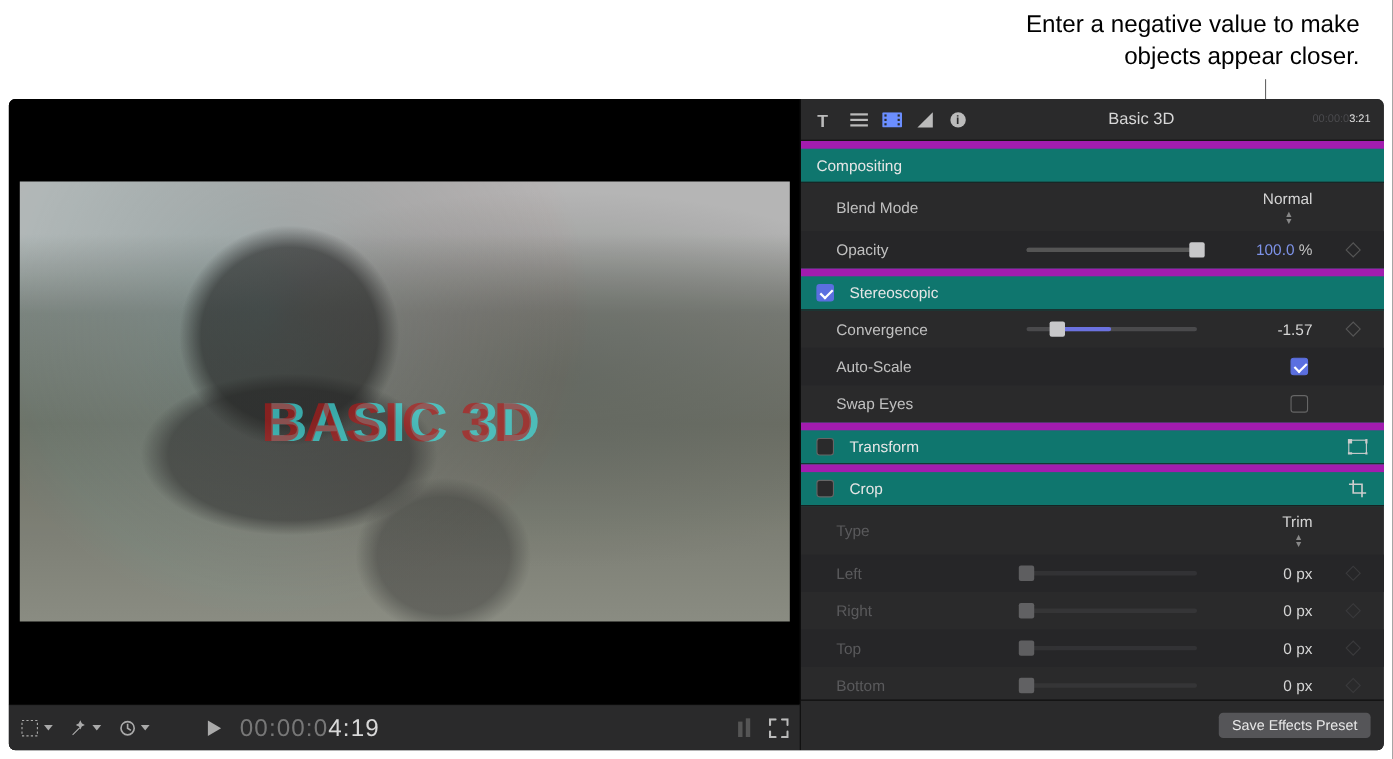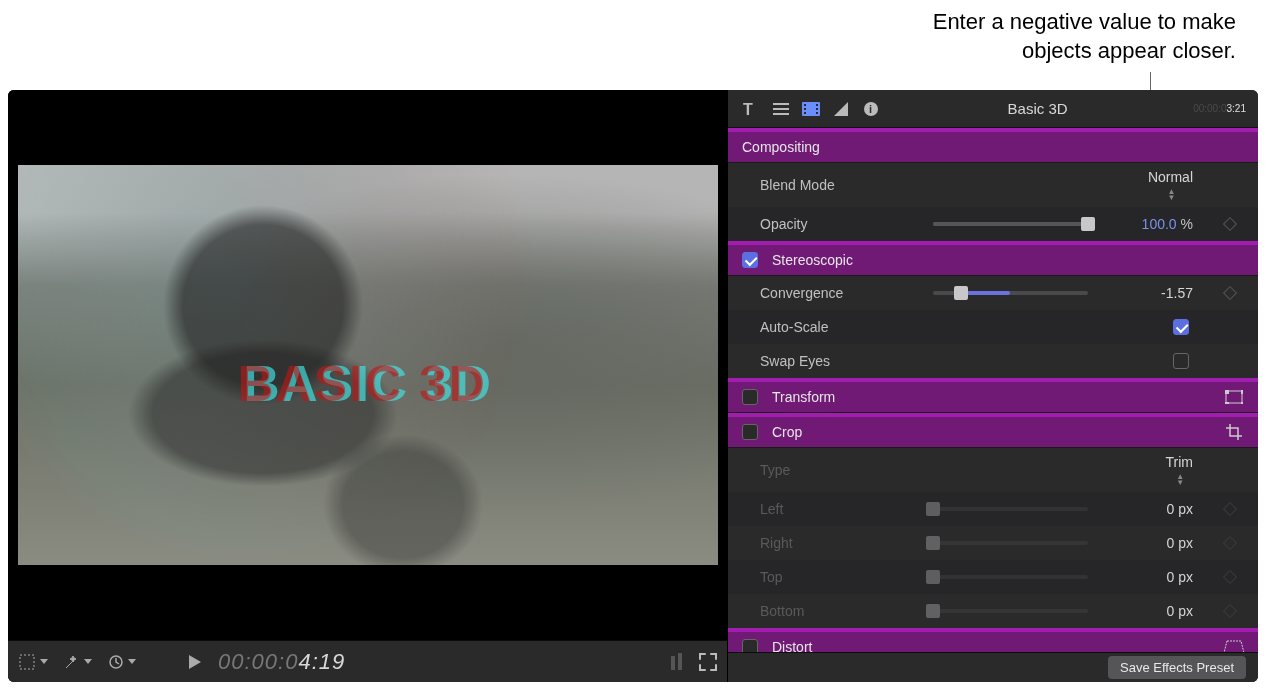--- a/index.html
+++ b/index.html
@@ -112,21 +112,20 @@
   .viewer-footer {
     height: 42px;
     background: #2a2a2b;
     display: flex;
     align-items: center;
     padding: 0 10px;
     gap: 16px;
     border-top: 1px solid #0a0a0a;
     font-size: 15px;
     color: #aaa;
-    font-style: italic;
   }
   .viewer-footer .tc {
     font-size: 22px;
     color: #777;
     letter-spacing: 1px;
     font-variant-numeric: tabular-nums;
   }
   .viewer-footer .tc .emph { color: #d8d8d8; }
 
   .footer-right-icons {
@@ -168,29 +167,29 @@
     font-variant-numeric: tabular-nums;
     font-size: 10px;
   }
   .tc .emph { color: #e0e0e0; }
 
   .insp-body {
     flex: 1;
     overflow-y: auto;
   }
   .section-header {
-    background: #701a75;
+    background: #0f766e;
     padding: 7px 14px;
     font-size: 14px;
     font-weight: 500;
     color: #e6e6e6;
     display: flex;
     align-items: center;
     gap: 10px;
-    border-top: 4px solid #a21caf;
+    border-top: 7px solid #a21caf;
     border-bottom: 1px solid #1a1a1a;
   }
 
   .row {
     display: grid;
     grid-template-columns: 170px 1fr 90px 28px;
     align-items: center;
     padding: 6px 14px;
     font-size: 14px;
     color: #c0c0c0;
@@ -275,21 +274,21 @@
 
   .row-icon {
     width: 20px; height: 16px;
     display: inline-flex;
     align-items: center;
     justify-content: center;
     justify-self: end;
   }
 
   .insp-footer {
-    height: 30px;
+    height: 46px;
     display: flex;
     align-items: center;
     justify-content: flex-end;
     padding: 0 12px;
     border-top: 1px solid #0c0c0c;
     background: #2a2a2b;
   }
   .btn-preset {
     background: #555558;
     color: #e8e8e8;

